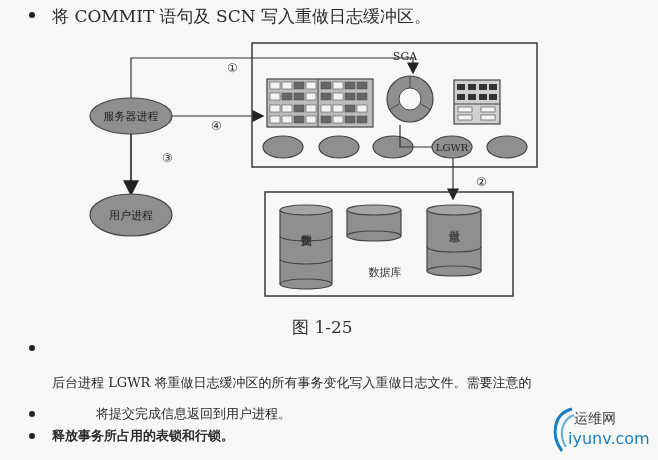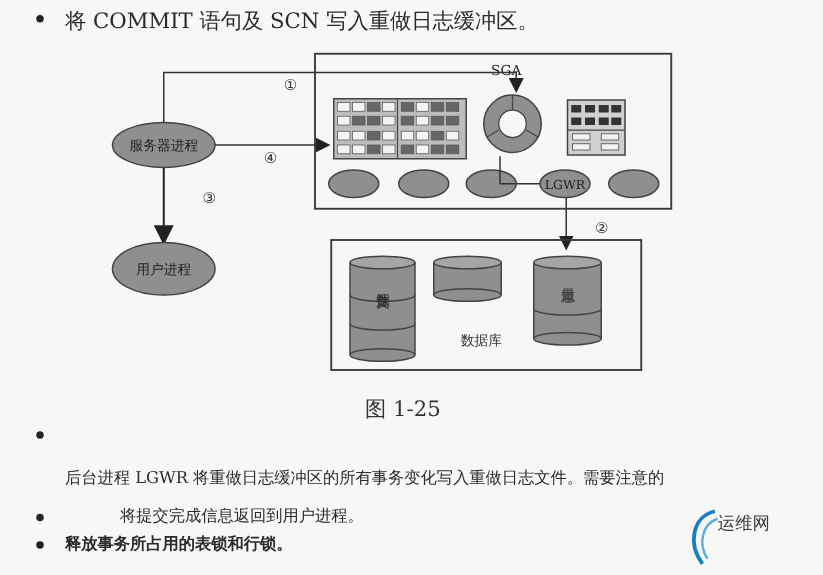--- a/index.html
+++ b/index.html
@@ -177,13 +177,14 @@
 <div class="para" style="top:425px;font-weight:bold;">
   <div>释放事务所占用的表锁和行锁。</div>
 </div>
 
 <div class="watermark">
   <svg width="30" height="50" style="position:absolute;left:0;top:0;">
     <path d="M24,4 C6,8 2,30 14,46" fill="none" stroke="#1a7fc1" stroke-width="3"></path>
     <path d="M26,10 C14,14 10,30 18,42" fill="none" stroke="#5bb0e0" stroke-width="2"></path>
   </svg>
   <span class="wm-cn">运维网</span>
+  <span class="wm-en">iyunv.com</span>
 </div>
 
 </body></html>

